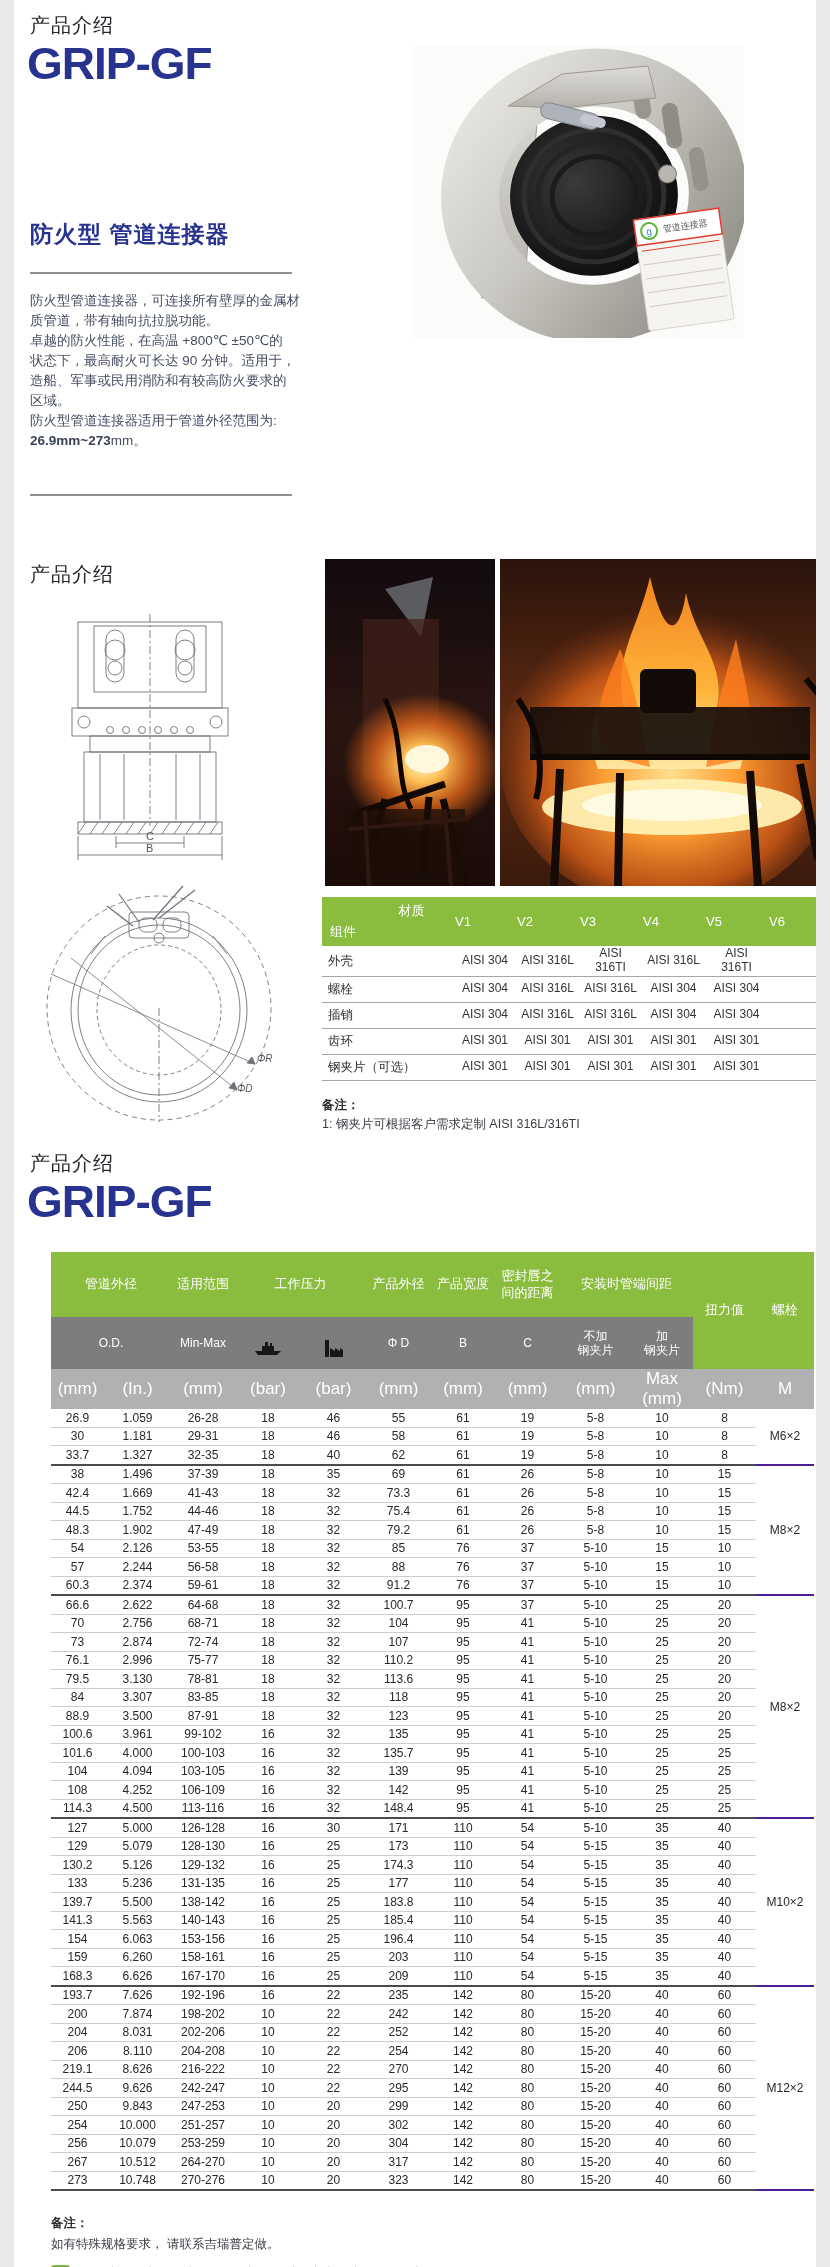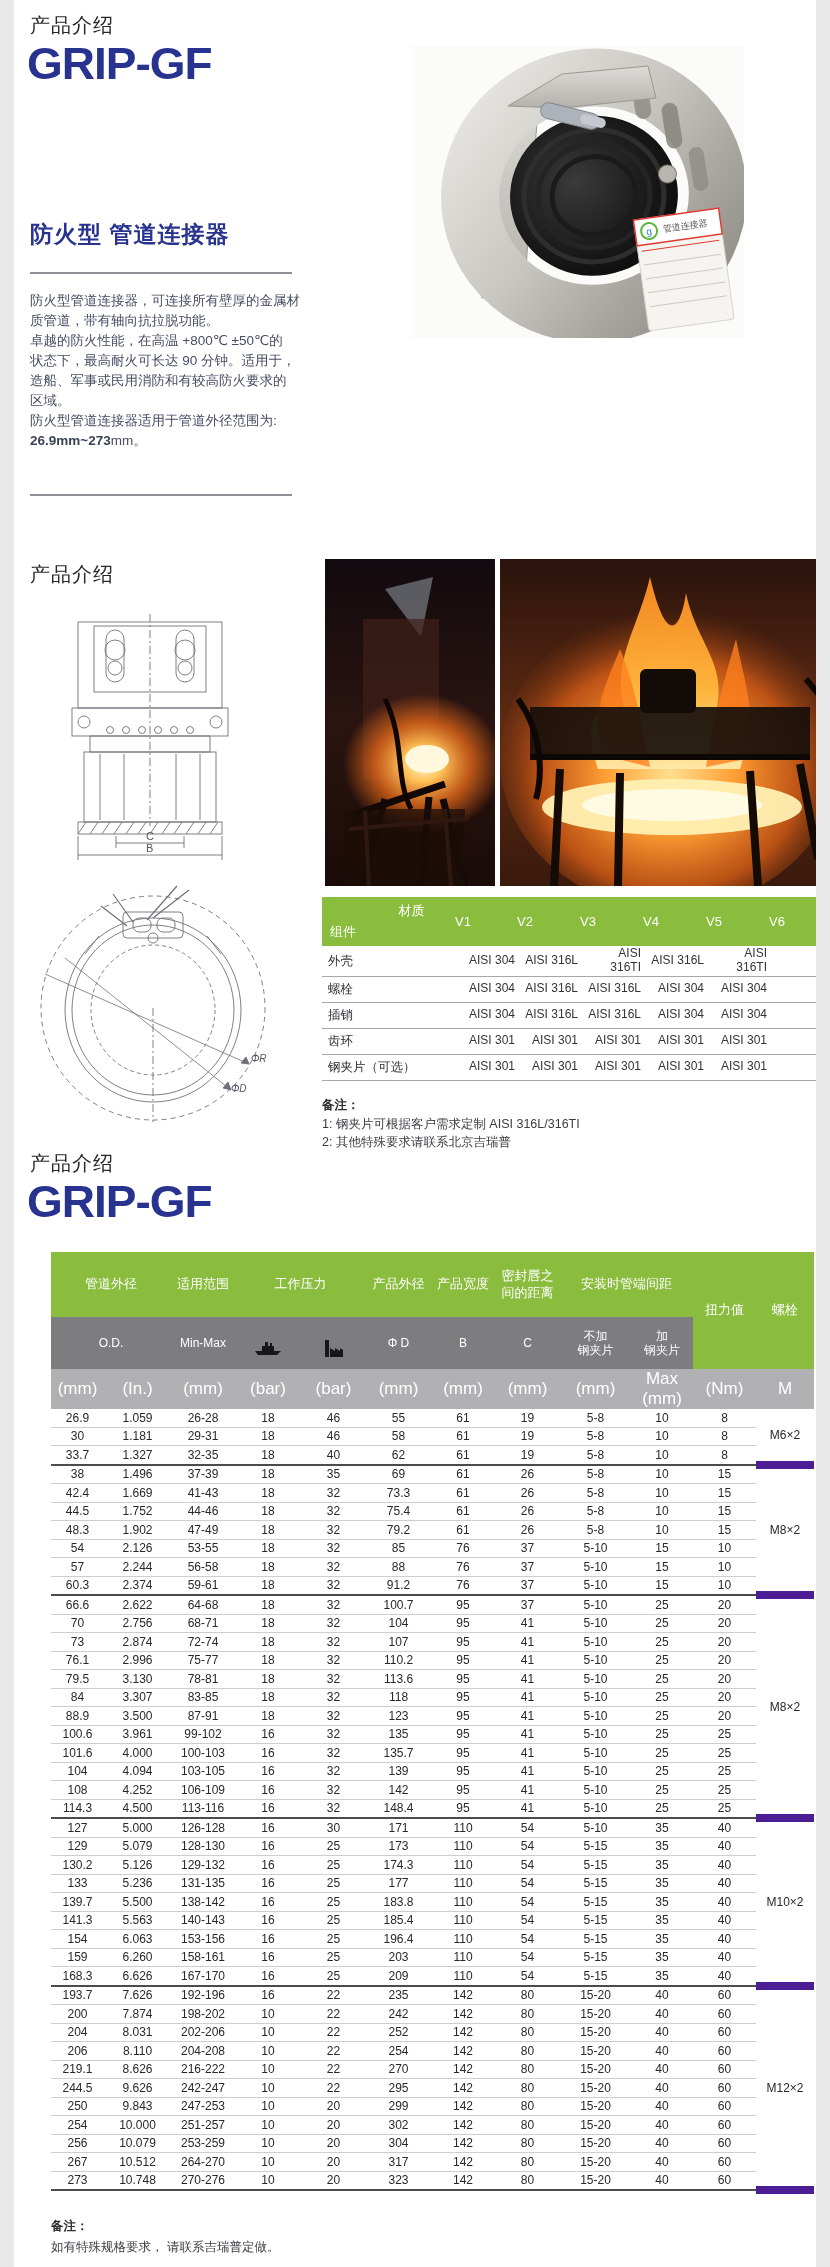--- a/index.html
+++ b/index.html
@@ -12,32 +12,32 @@
   .rule{height:2px;background:#8f8f96;}
   .para{width:276px;font-size:13.5px;line-height:20px;color:#474e63;}
   .para b{color:#3b4257;}
   
   table{border-collapse:collapse;table-layout:fixed;}
   #matTable{width:508px;font-size:12px;color:#333338;}
   .mat-head td{background:#8abd3e;color:#fff;height:47px;font-size:13px;}
   .mat-corner{position:relative;background:linear-gradient(to bottom right,#8abd3e 48.8%,rgba(255,255,255,.85) 49.6%,rgba(255,255,255,.85) 50.4%,#8abd3e 51.2%);}
   .mat-corner .t{position:absolute;top:5px;left:58%;}
   .mat-corner .b{position:absolute;bottom:5px;left:8px;}
-  #matTable tbody td{border-bottom:1px solid #a4a8ad;text-align:right;height:23px;white-space:pre-line;line-height:1.15;}
+  #matTable tbody td{border-bottom:1px solid #a4a8ad;text-align:center;height:23px;white-space:pre-line;line-height:1.15;}
   #matTable tbody td.comp{text-align:left;padding-left:6px;font-size:12.5px;color:#2e2e33;}
   
   #specTable{width:763px;font-size:12px;color:#28282c;}
   #specTable td{text-align:center;vertical-align:middle;padding:0;}
   .sp-g td{background:#8abd3e;color:#fff;font-size:13px;height:65px;line-height:1.25;}
   .sp-d td{background:#7d7d80;color:#fff;font-size:12px;height:52px;line-height:1.2;white-space:pre-line;}
   td.greenspan{background:#8abd3e !important;color:#fff;font-size:13px;}
   .sp-u td{background:#b1b1b4;color:#fff;font-size:17px;height:22px;}
   #specTable tbody.data td{height:17.5px;border-bottom:1px solid #cdced2;}
   #specTable tbody.data tr.group-end td{border-bottom:2px solid #4a4a4f;}
-  #specTable tbody.data td.m-cell{border-bottom:8px solid #4c1d95;font-size:12px;color:#28282c;}
+  #specTable tbody.data td.m-cell{border-bottom:2px solid #4c1d95;font-size:12px;color:#28282c;}
   
   .note-title{font-size:12.5px;font-weight:700;color:#2e2e33;}
   .note-line{font-size:12.5px;color:#3c3c44;margin-top:4px;}
   .icon-note{display:flex;align-items:center;gap:24px;margin-top:12px;font-size:12.5px;color:#3c3c44;}
   .icon-badge{width:19px;height:17px;background:#7cb83e;border-radius:3px;display:flex;align-items:center;justify-content:center;flex:0 0 auto;}
   svg text{font-family:"Liberation Sans","DejaVu Sans",sans-serif;}
 </style>
 </head>
 <body>
 
@@ -218,21 +218,21 @@
       <rect x="140" y="110" width="56" height="44" rx="6" fill="#120b08"></rect>
       <path d="M30 198 L310 198" stroke="#0d0806" stroke-width="6"></path>
       <ellipse cx="172" cy="248" rx="130" ry="28" fill="#fff0b2" opacity=".95"></ellipse>
       <ellipse cx="172" cy="246" rx="90" ry="16" fill="#fffbe2"></ellipse>
       <path d="M60 210 L54 327 M120 214 L118 327 M250 212 L258 327 M300 205 L318 300" stroke="#140b07" stroke-width="8"></path>
       <path d="M18 140 C40 170 44 210 36 240" stroke="#0e0705" stroke-width="6" fill="none"></path>
       <path d="M306 120 L331 150" stroke="#0e0705" stroke-width="6"></path>
     </svg>
   </div>
 
-  <div class="abs" style="left:21px;top:878px;">
+  <div class="abs" style="left:27px;top:878px;">
     <svg width="256" height="250" viewBox="0 0 256 250" fill="none" stroke="#70707a" stroke-width=".9">
       <circle cx="118" cy="130" r="112" stroke-dasharray="5 4"></circle>
       <ellipse cx="118" cy="132" rx="88" ry="92"></ellipse>
       <ellipse cx="118" cy="132" rx="81" ry="85"></ellipse>
       <ellipse cx="118" cy="132" rx="62" ry="65" stroke-dasharray="4 3"></ellipse>
       <path d="M118 40 l36 -28 M112 42 l30 -34" stroke-width="1.2"></path>
       <path d="M92 48 l-26 -20 M98 44 l-20 -28" stroke-width="1.2"></path>
       <rect x="88" y="34" width="60" height="26" rx="4"></rect>
       <rect x="98" y="40" width="18" height="14" rx="6"></rect>
       <rect x="122" y="40" width="18" height="14" rx="6"></rect>
@@ -319,21 +319,20 @@
             <td>AISI 301</td>
             <td>AISI 301</td>
             <td>AISI 301</td>
             <td></td>
           </tr>
         </tbody>
     </table>
     <div style="margin-top:16px;">
       <div class="note-title">备注：</div>
       <div class="note-line" style="margin-top:2px;">1: 钢夹片可根据客户需求定制 AISI 316L/316TI</div>
-      <div class="note-line" style="margin-top:1px;">2: 其他特殊要求请联系北京吉瑞普</div>
     </div>
   </div>
 
   <div class="abs kicker" style="left:16px;top:1150px;">产品介绍</div>
   <div class="abs brand" style="left:13px;top:1176px;">GRIP-GF</div>
 
   <div class="abs" style="left:37px;top:1252px;">
     <table id="specTable">
       <colgroup>
         <col style="width:53px">

